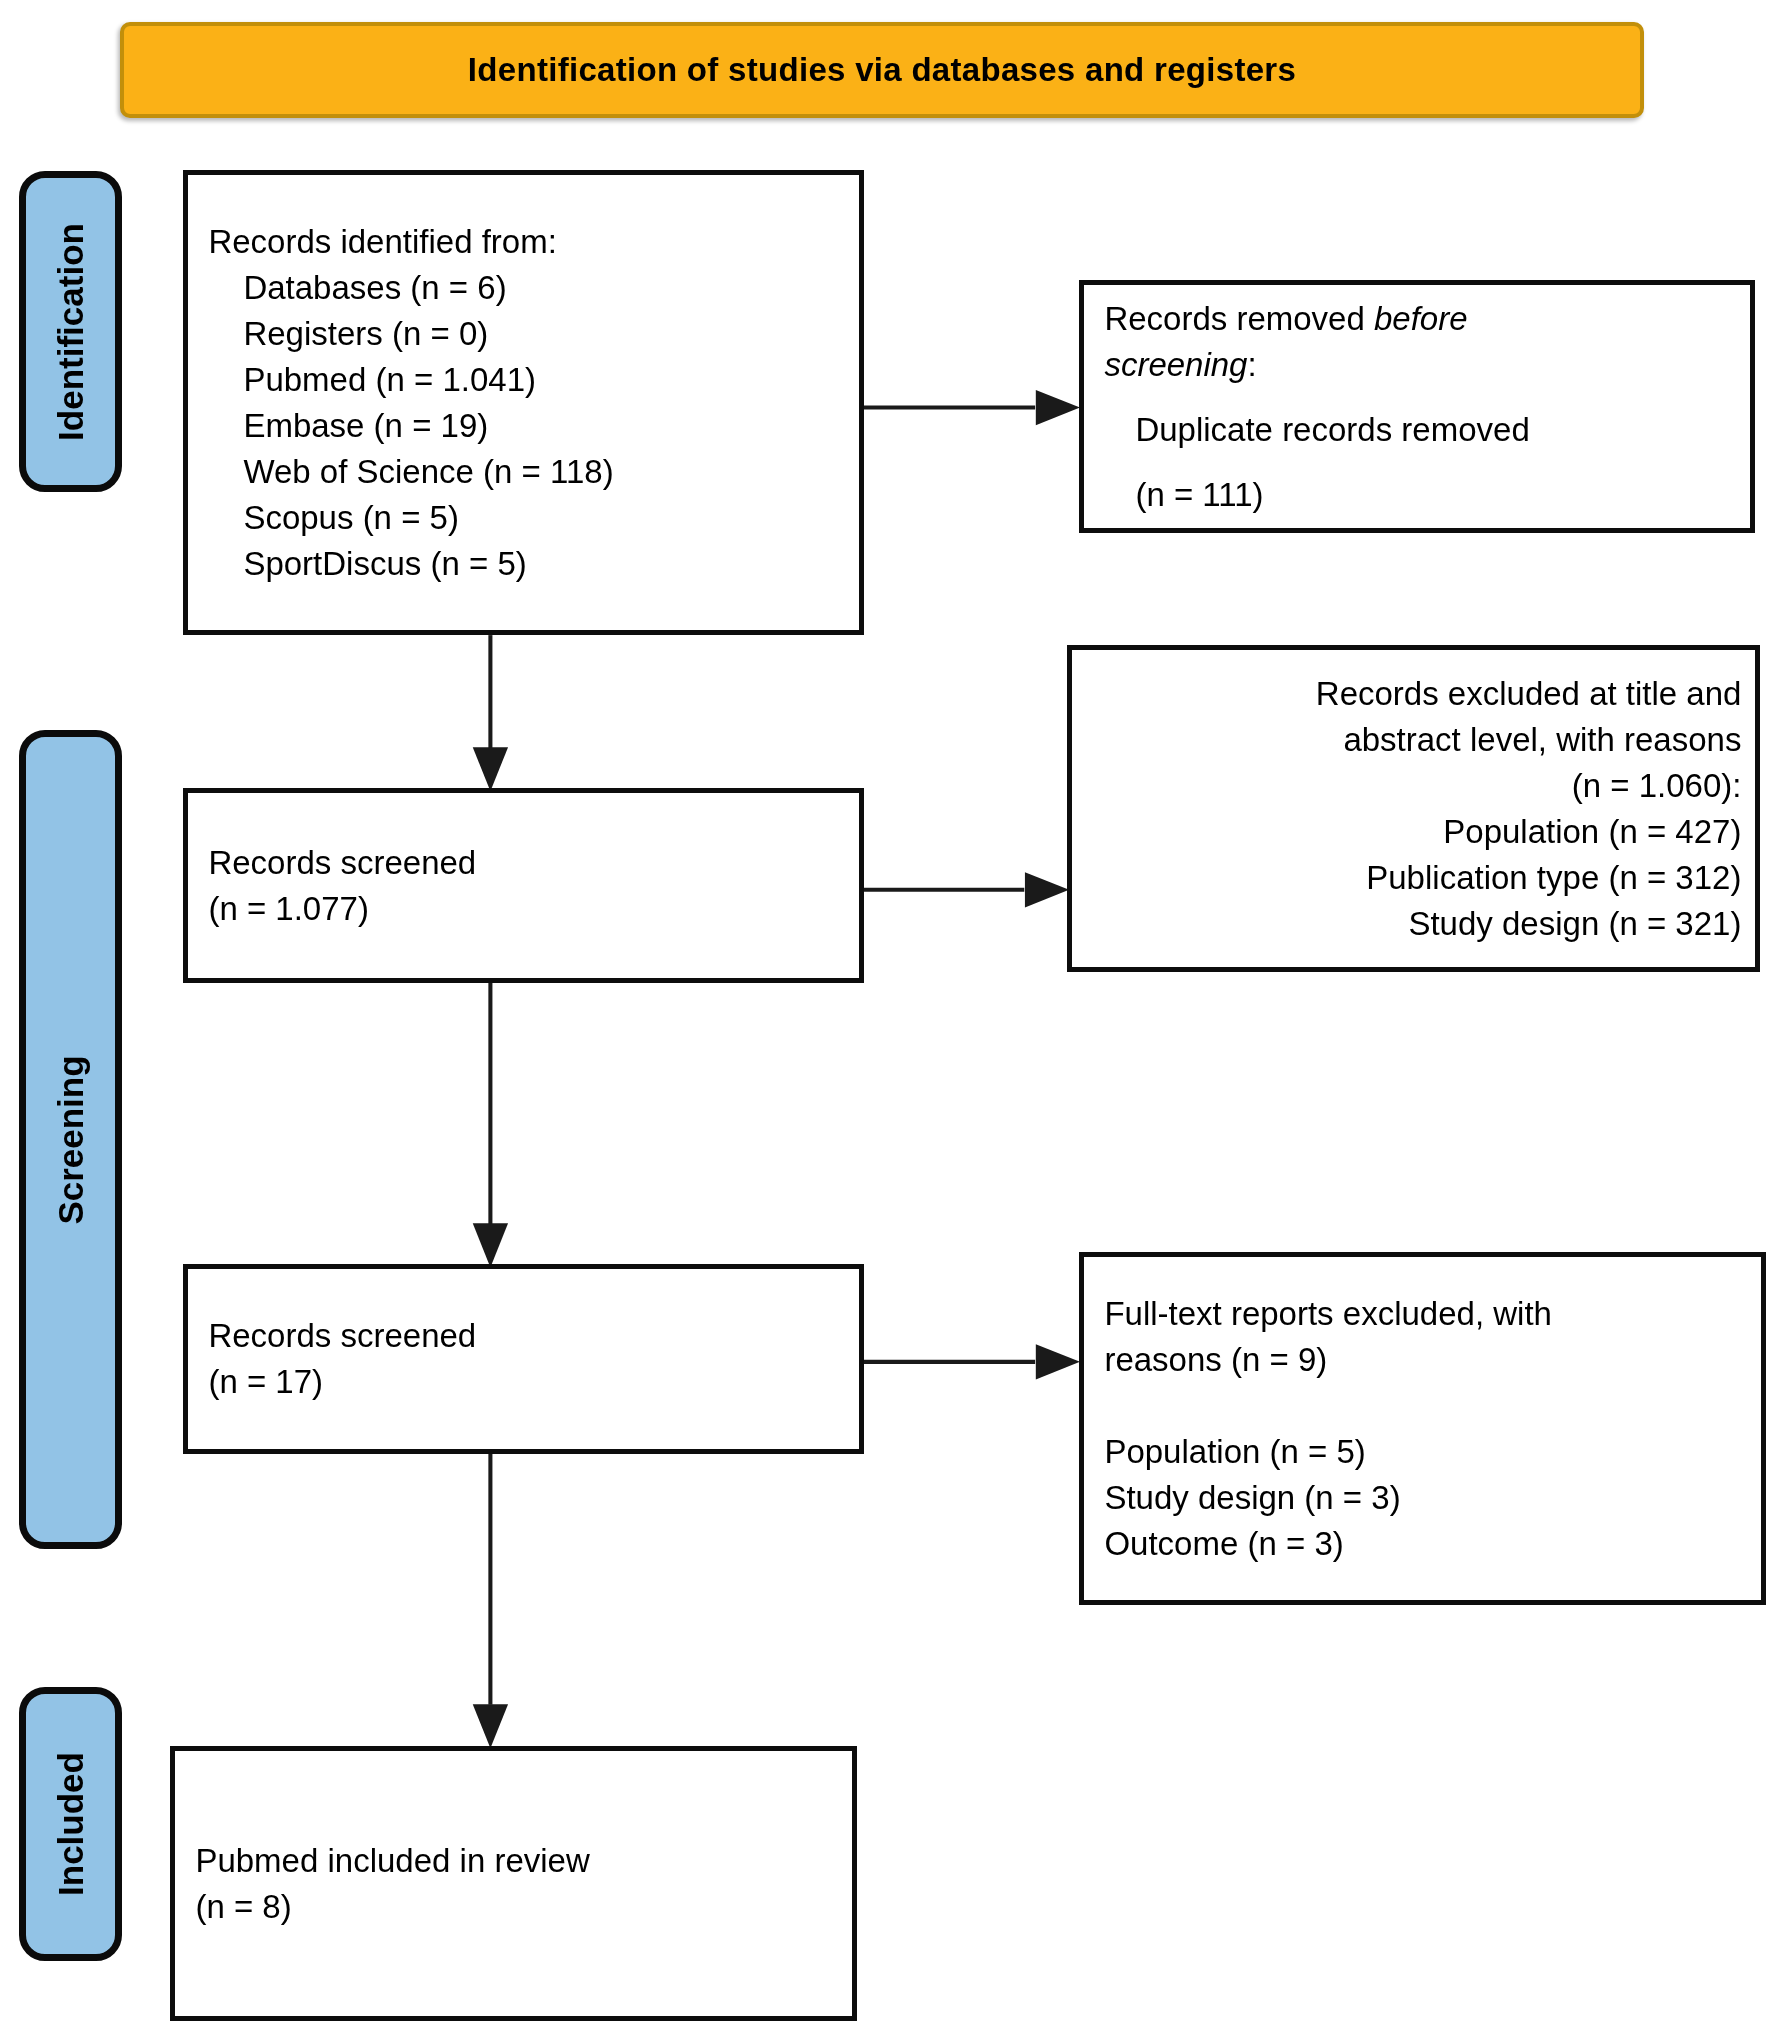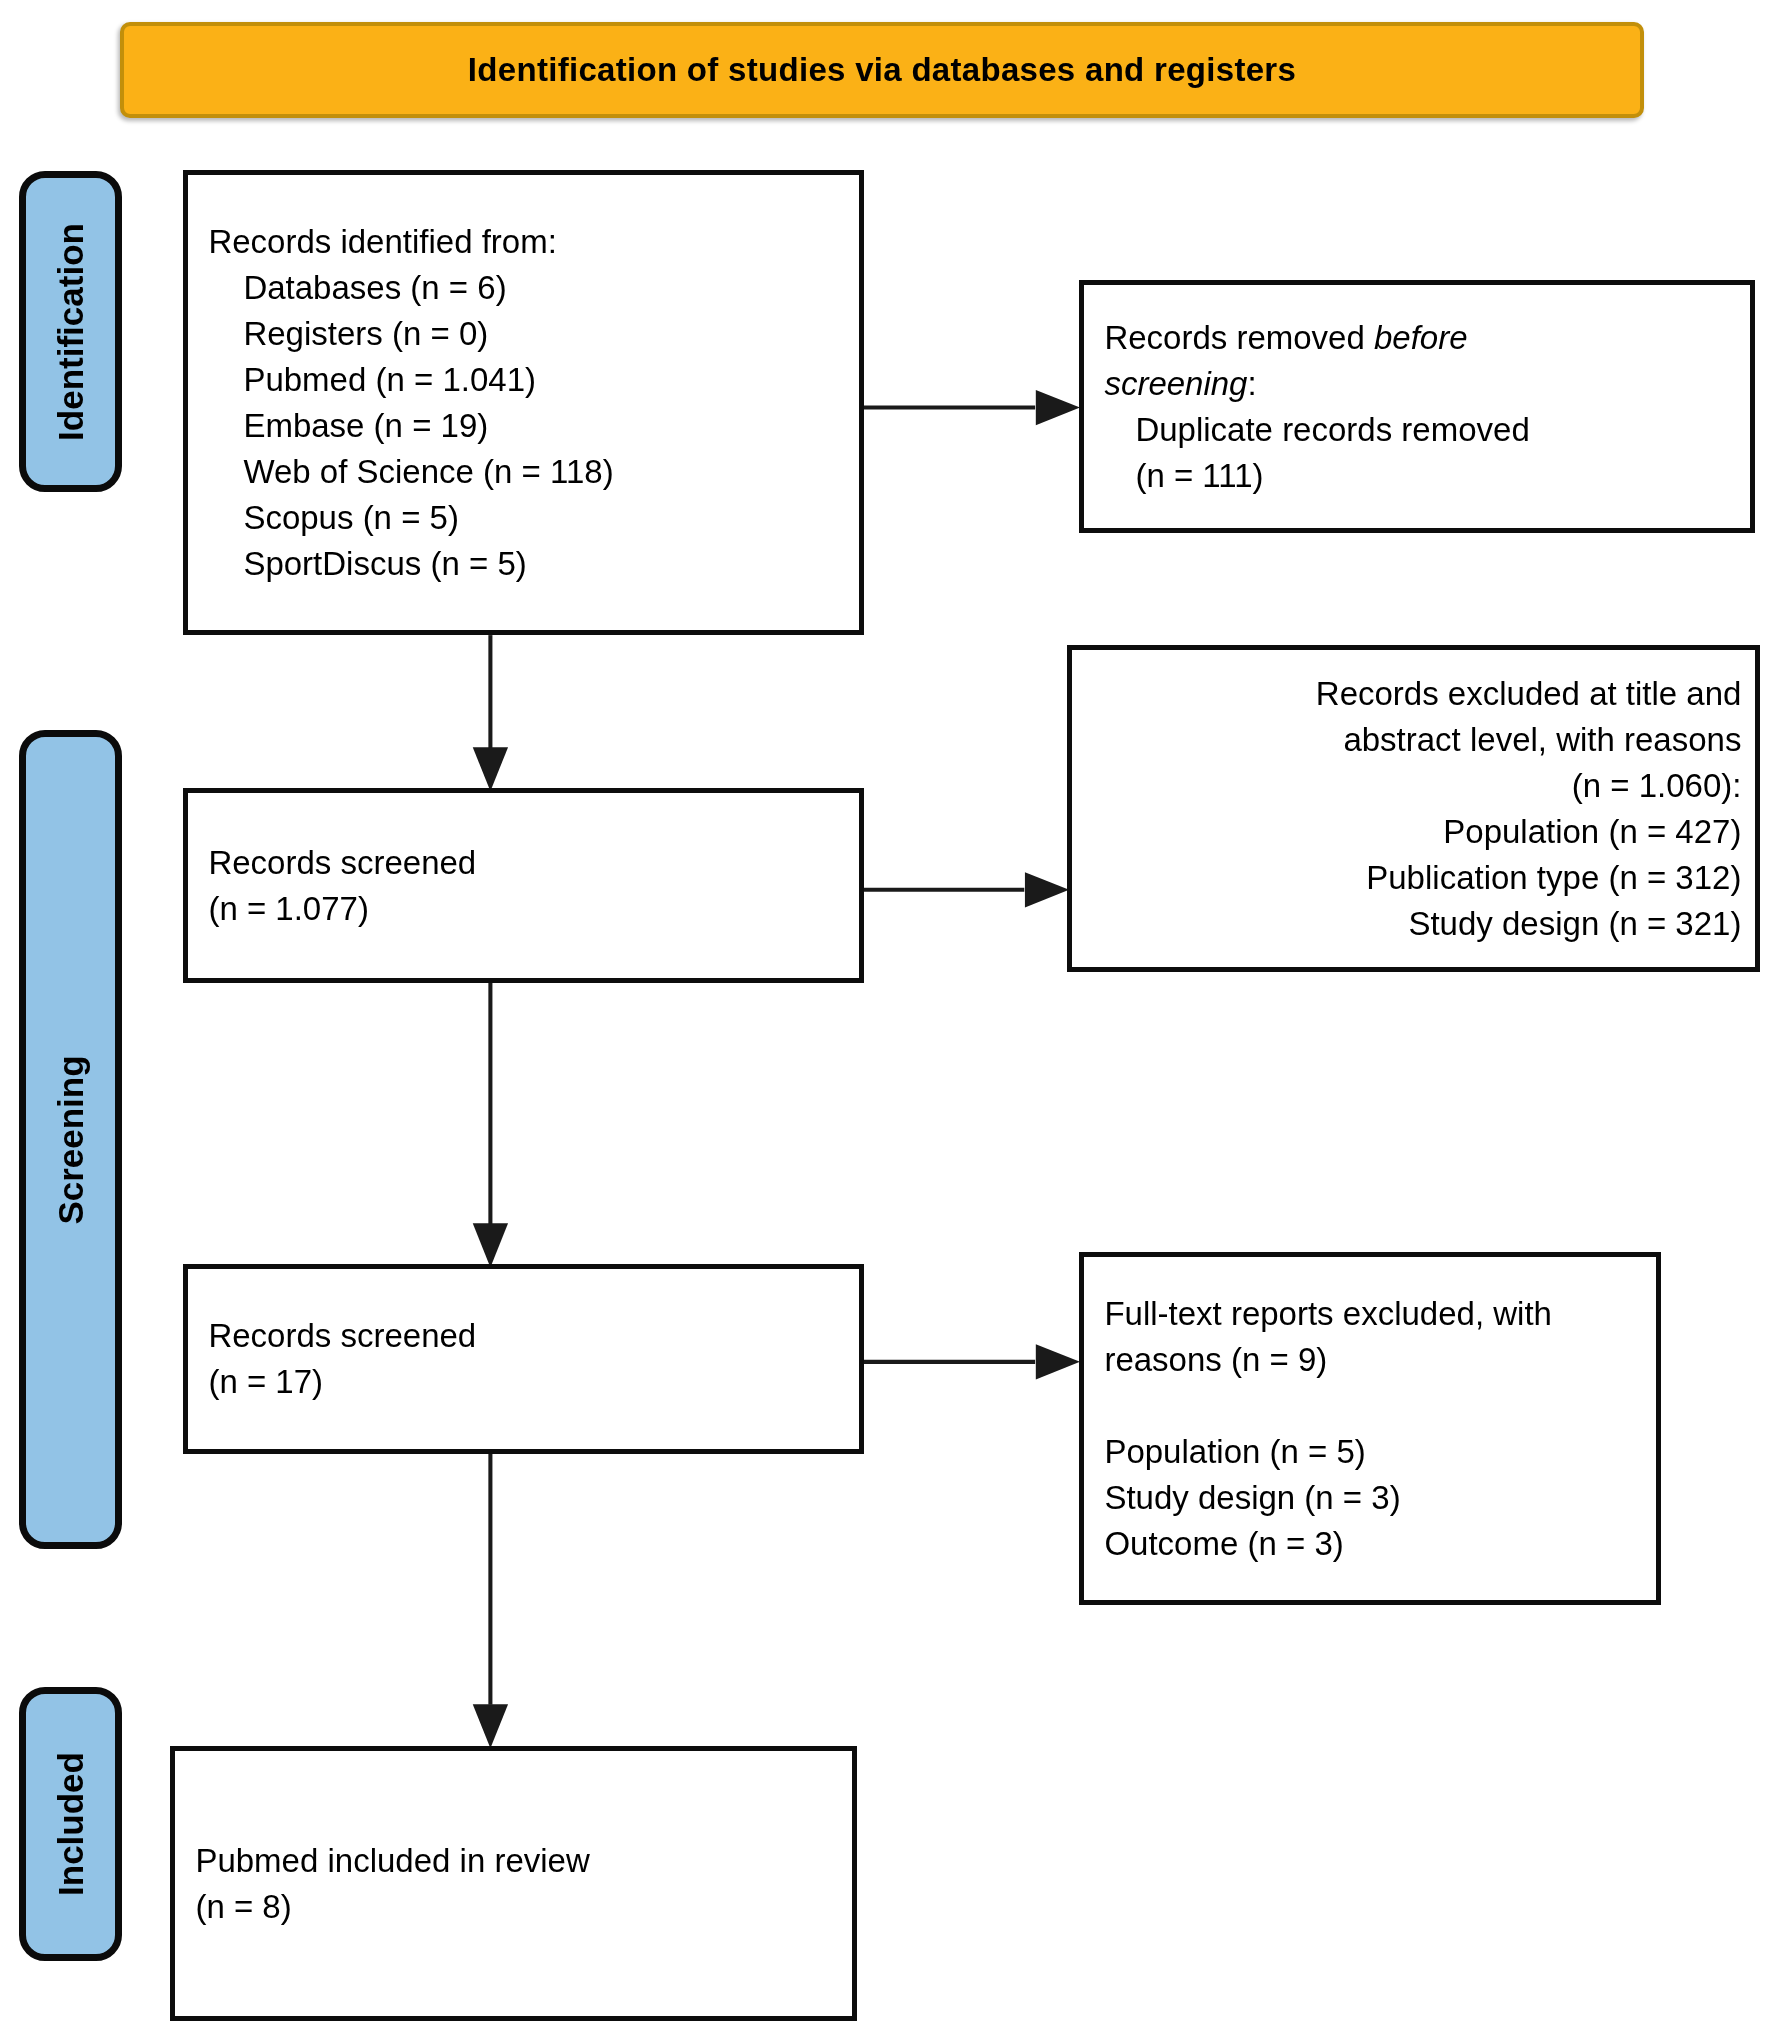--- a/index.html
+++ b/index.html
@@ -47,28 +47,28 @@
   .node{
     position:absolute;background:#ffffff;
     border:5.4px solid var(--box-border);
     display:flex;flex-direction:column;justify-content:center;
     font-size:33px;line-height:46px;
     padding-left:20.4px;padding-right:13.6px;
     z-index:2;
   }
   .line{min-height:46px;}
   .indent{margin-left:35px;}
-  .indent-sm{margin-left:31px;}
+  .indent-sm{margin-left:31px;margin-top:19px;}
   .it{font-style:italic;text-align:right;}
   #box-identified{left:183px;top:170px;width:681px;height:465px;}
   #rbox-removed{left:1079px;top:280px;width:676px;height:253px;}
   #box-screened-1{left:183px;top:788px;width:681px;height:195px;}
   #rbox-excluded{left:1067px;top:645px;width:693px;height:327px;text-align:right;}
   #box-screened-2{left:183px;top:1264px;width:681px;height:190px;}
-  #rbox-fulltext{left:1079px;top:1252px;width:582px;height:353px;}
+  #rbox-fulltext{left:1079px;top:1252px;width:687px;height:353px;}
   #box-included{left:170px;top:1746px;width:687px;height:275px;}
   
   #flow-arrows{position:absolute;left:0;top:0;z-index:1;pointer-events:none;}
 </style>
 </head>
 <body>
 
 <div id="canvas">
 
   <div class="banner">

